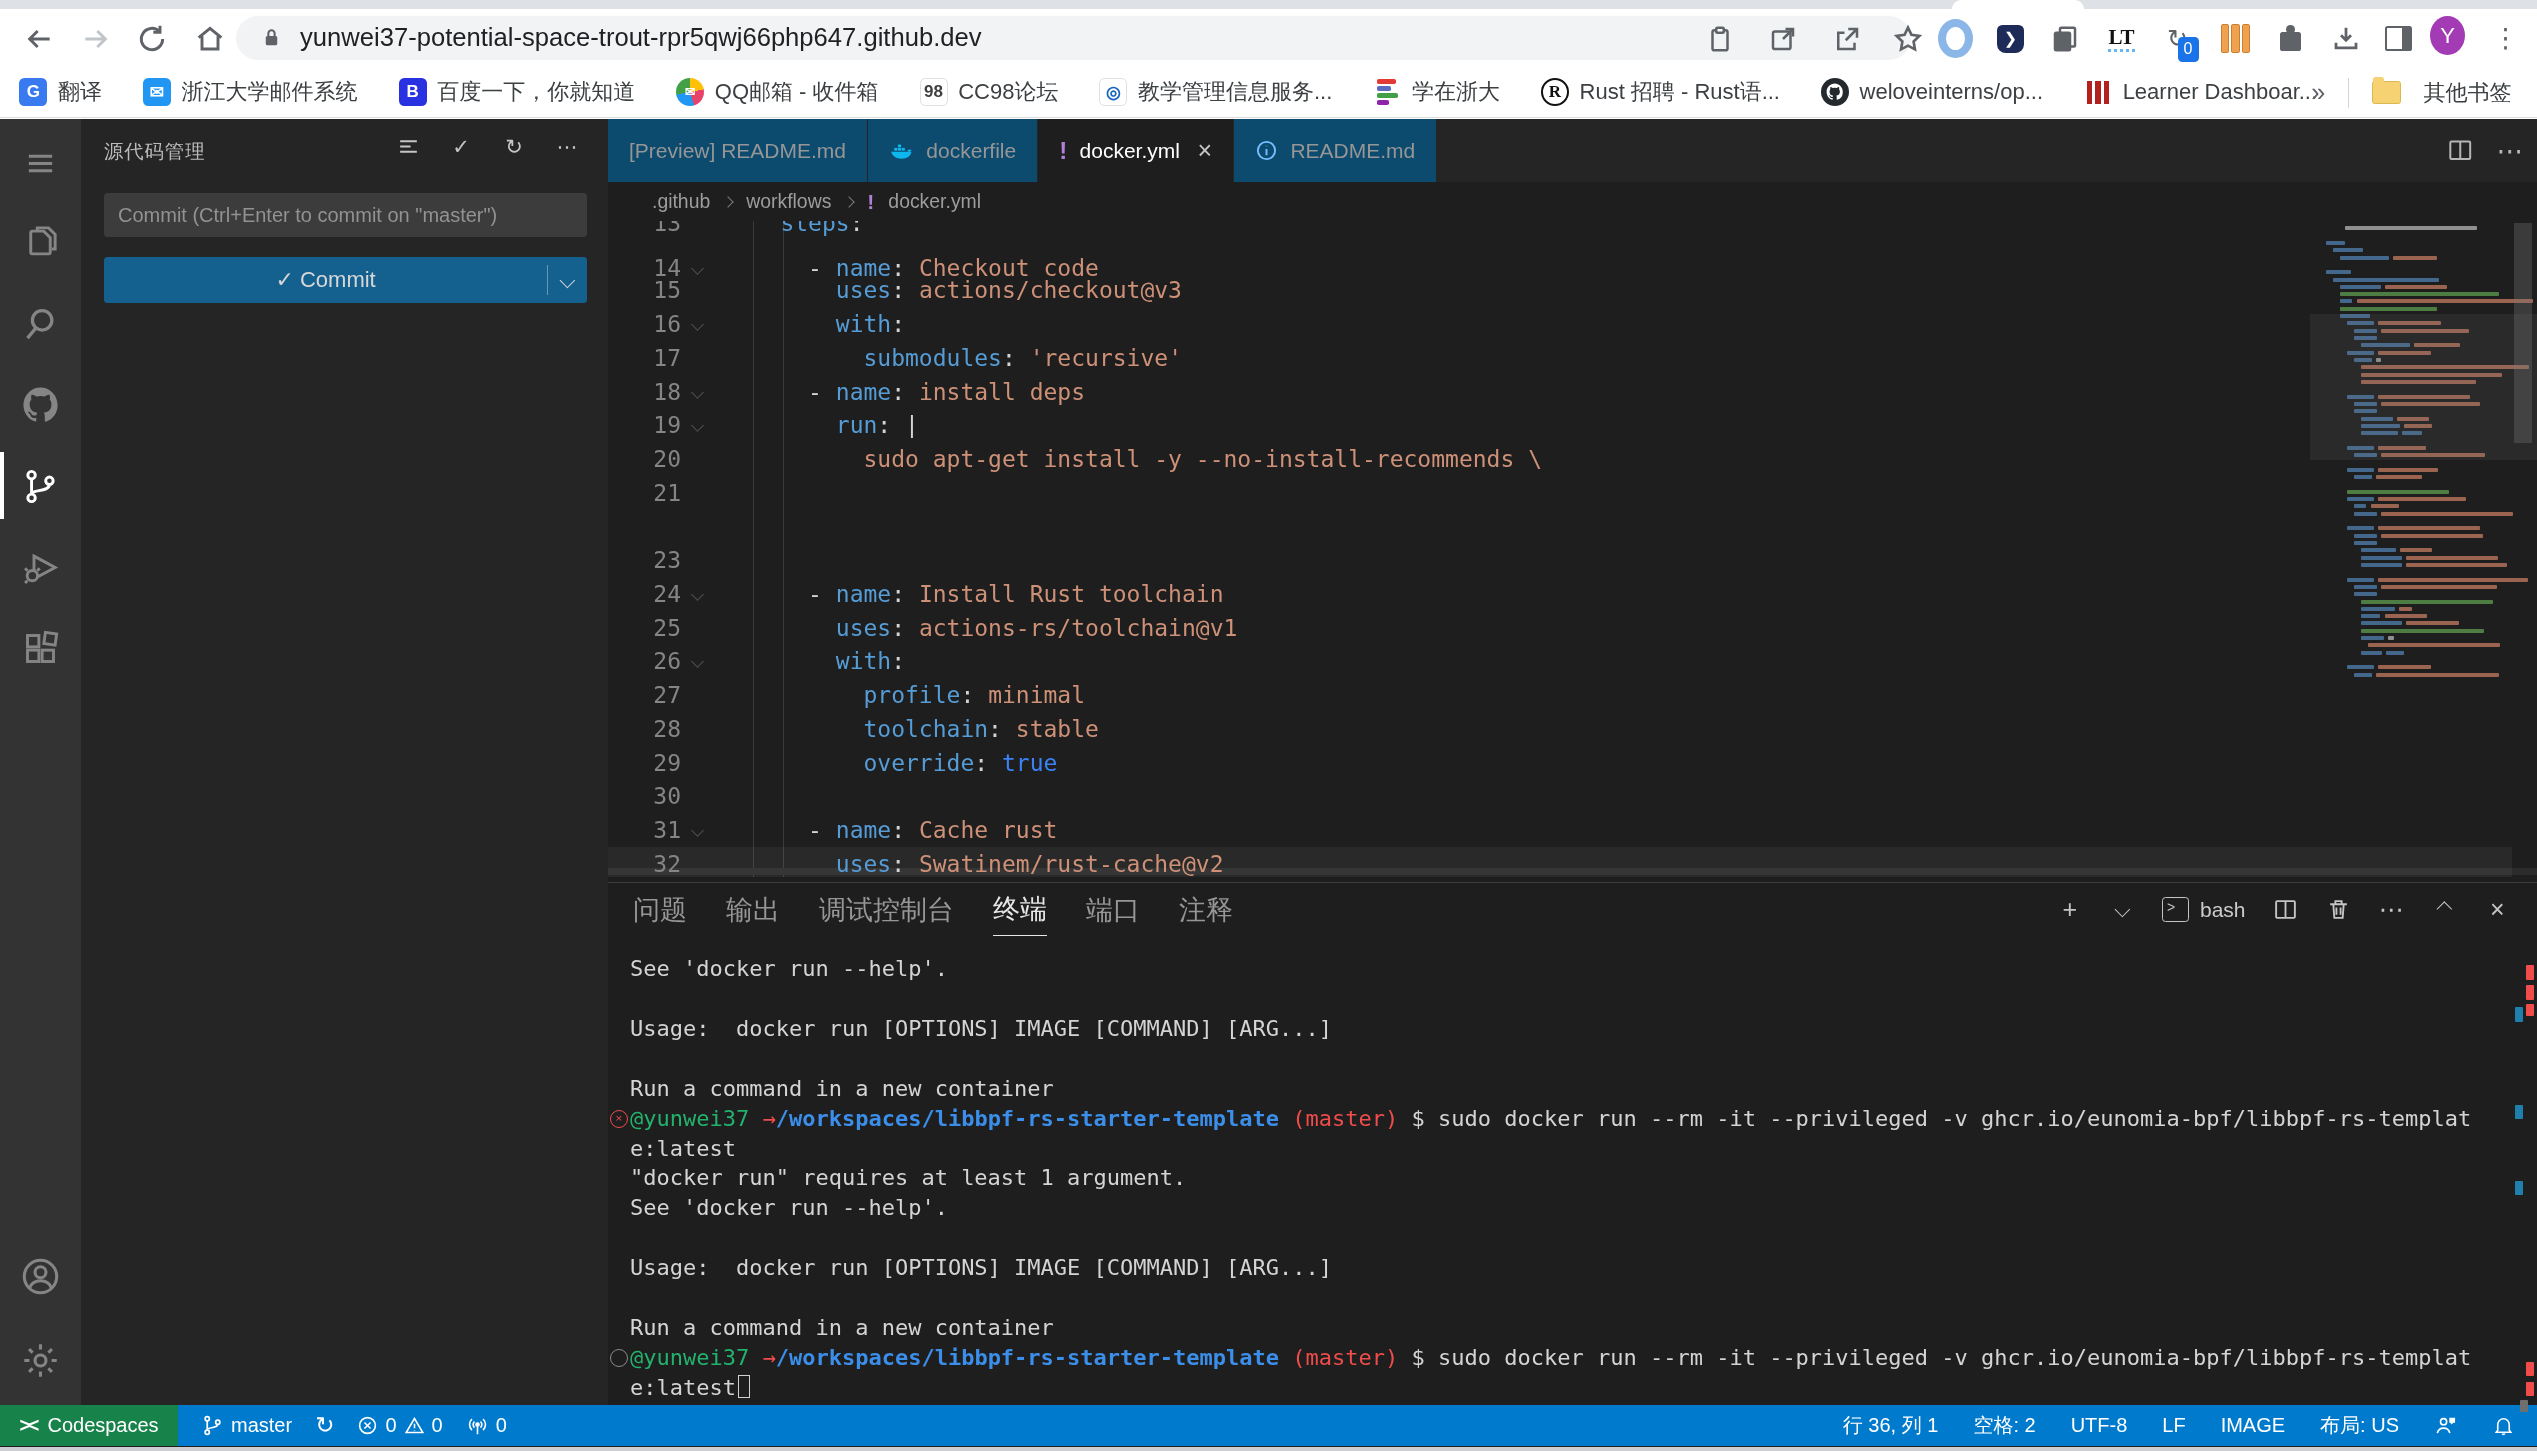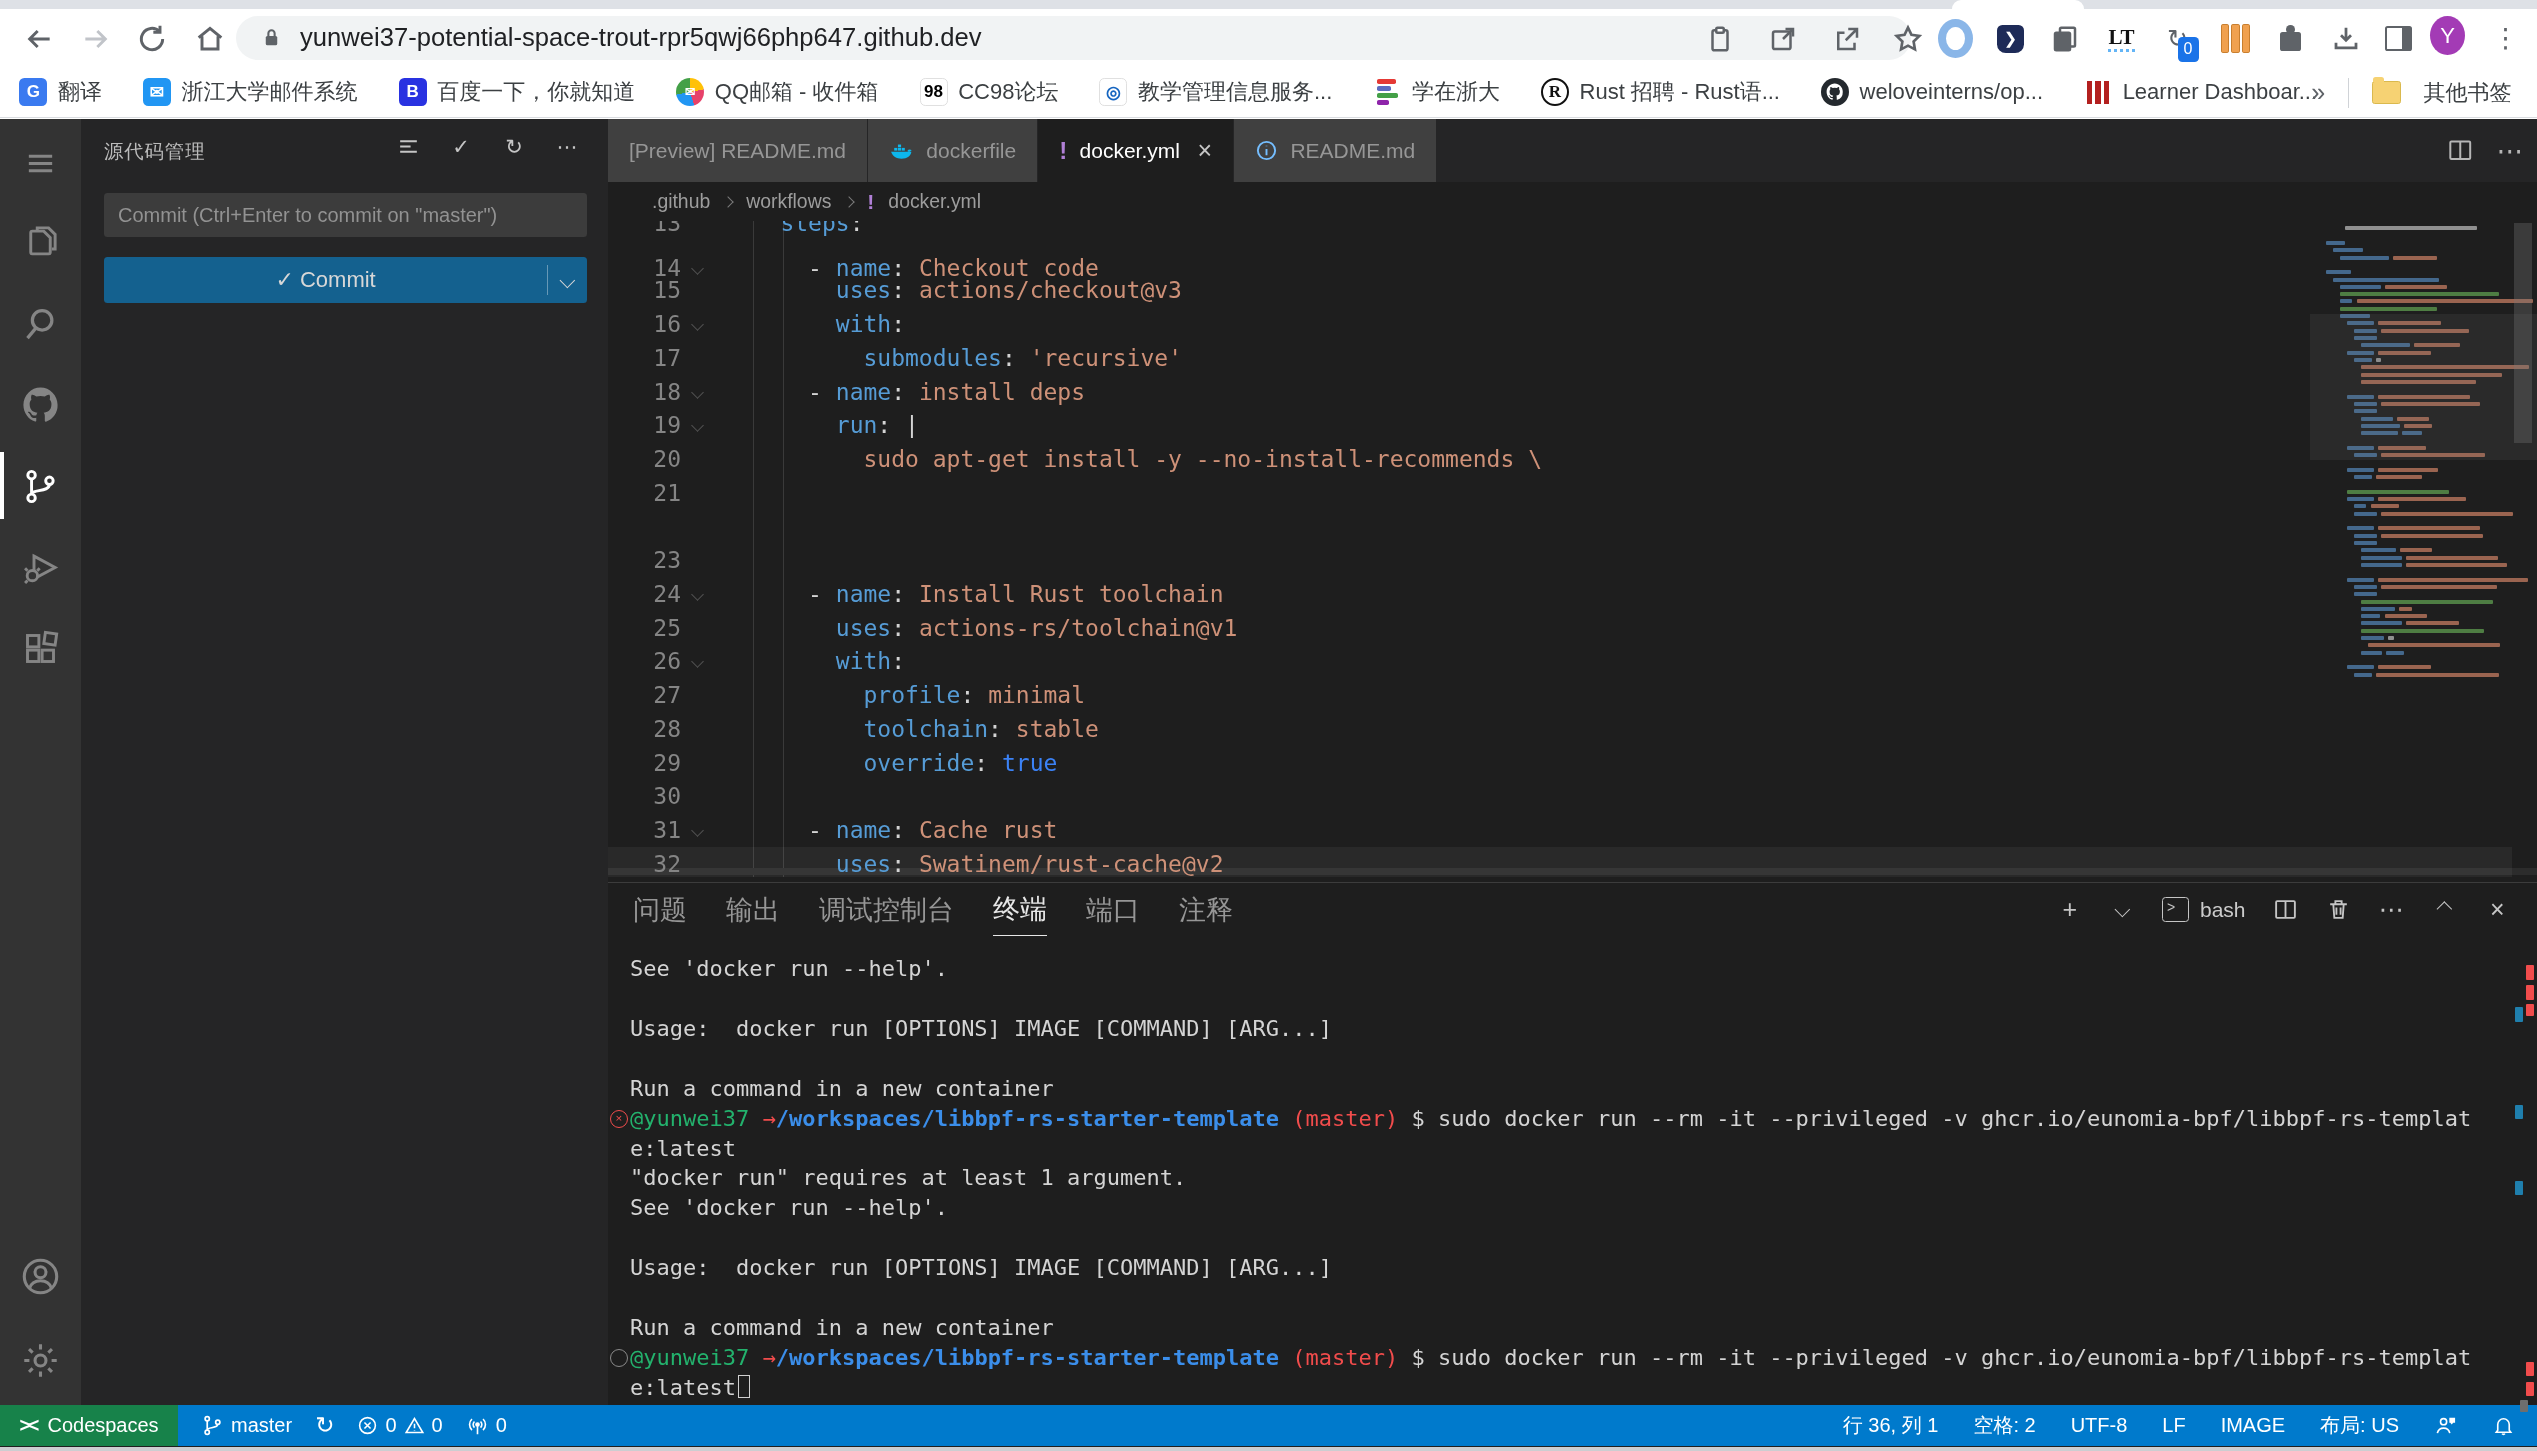--- a/index.html
+++ b/index.html
@@ -60,21 +60,21 @@
   .commitbtn .lbl{flex:1;text-align:center}
   .commitbtn .split{width:0.9px;height:30px;background:rgba(255,255,255,.35)}
   .commitbtn .dd{width:39px;display:flex;align-items:center;justify-content:center}
   .chev{display:inline-block;width:9.7px;height:9.7px;border-right:1.8px solid currentColor;border-bottom:1.8px solid currentColor}
   .chev.down{transform:rotate(45deg)}
   .chev.up{transform:rotate(-135deg)}
   .chev.right{transform:rotate(-45deg)}
   
   .editorzone{position:absolute;left:608px;top:0;width:1929px;height:763px}
   .tabbar{position:absolute;left:0;top:0;width:1929px;height:63px;background:#252526;display:flex}
-  .tab{height:63px;display:flex;align-items:center;padding:0 21px;box-sizing:border-box;background:#404040;border-right:0.9px solid #252526;gap:12.3px}
+  .tab{height:63px;display:flex;align-items:center;padding:0 21px;box-sizing:border-box;background:#0c4a6e;border-right:0.9px solid #252526;gap:12.3px}
   .tab .t-label{font-size:21px;color:#969696;white-space:nowrap}
   .tab.active{background:#1e1e1e}
   .tab.active .t-label{color:#ffffff}
   .tab .close{font-size:25px;color:#c5c5c5;margin-left:5.3px}
   .warn-glyph{color:#b180d7;font-weight:bold;font-size:24px}
   .tab-actions{position:absolute;right:14px;top:0;height:63px;display:flex;align-items:center;gap:23px;color:#b6b6b6}
   .breadcrumb{position:absolute;left:0;top:63px;width:1929px;height:39px;background:#1e1e1e;display:flex;align-items:center;padding-left:44px;box-sizing:border-box;gap:14px;font-size:19.4px;color:#9d9d9d}
   .breadcrumb .chev{width:7px;height:7px;color:#7a7a7a}
   
   .code{position:absolute;left:0;top:102px;width:1929px;height:656px;overflow:hidden;background:#1e1e1e}
@@ -239,21 +239,21 @@
       </div>
       <div class="bm">
         <span class="bm-ico" style="background: rgb(41, 50, 225); color: rgb(255, 255, 255);">B</span>
         <span class="bm-label">百度一下，你就知道</span>
       </div>
       <div class="bm">
         <span class="bm-ico qq" style="font-size: 12.3px; color: rgb(255, 255, 255);">✉</span>
         <span class="bm-label">QQ邮箱 - 收件箱</span>
       </div>
       <div class="bm">
-        <span class="bm-ico" style="background: rgb(255, 255, 255); color: #000000; border: 0.9px solid rgb(224, 224, 224);">98</span>
+        <span class="bm-ico" style="background: rgb(255, 255, 255); color: #404040; border: 0.9px solid rgb(224, 224, 224);">98</span>
         <span class="bm-label">CC98论坛</span>
       </div>
       <div class="bm">
         <span class="bm-ico" style="background: rgb(255, 255, 255); color: rgb(21, 101, 192); border: 0.9px solid rgb(224, 224, 224);">◎</span>
         <span class="bm-label">教学管理信息服务...</span>
       </div>
       <div class="bm">
         <span class="bm-ico">
           <span class="stackbars">
             <i style="background: rgb(229, 57, 53); width: 19.4px;"></i>

